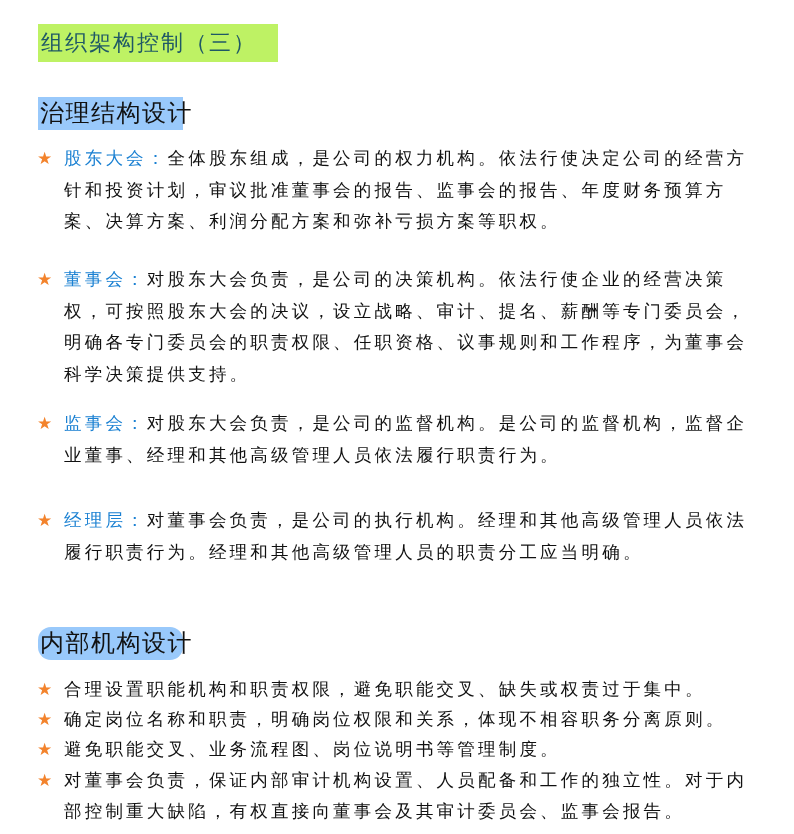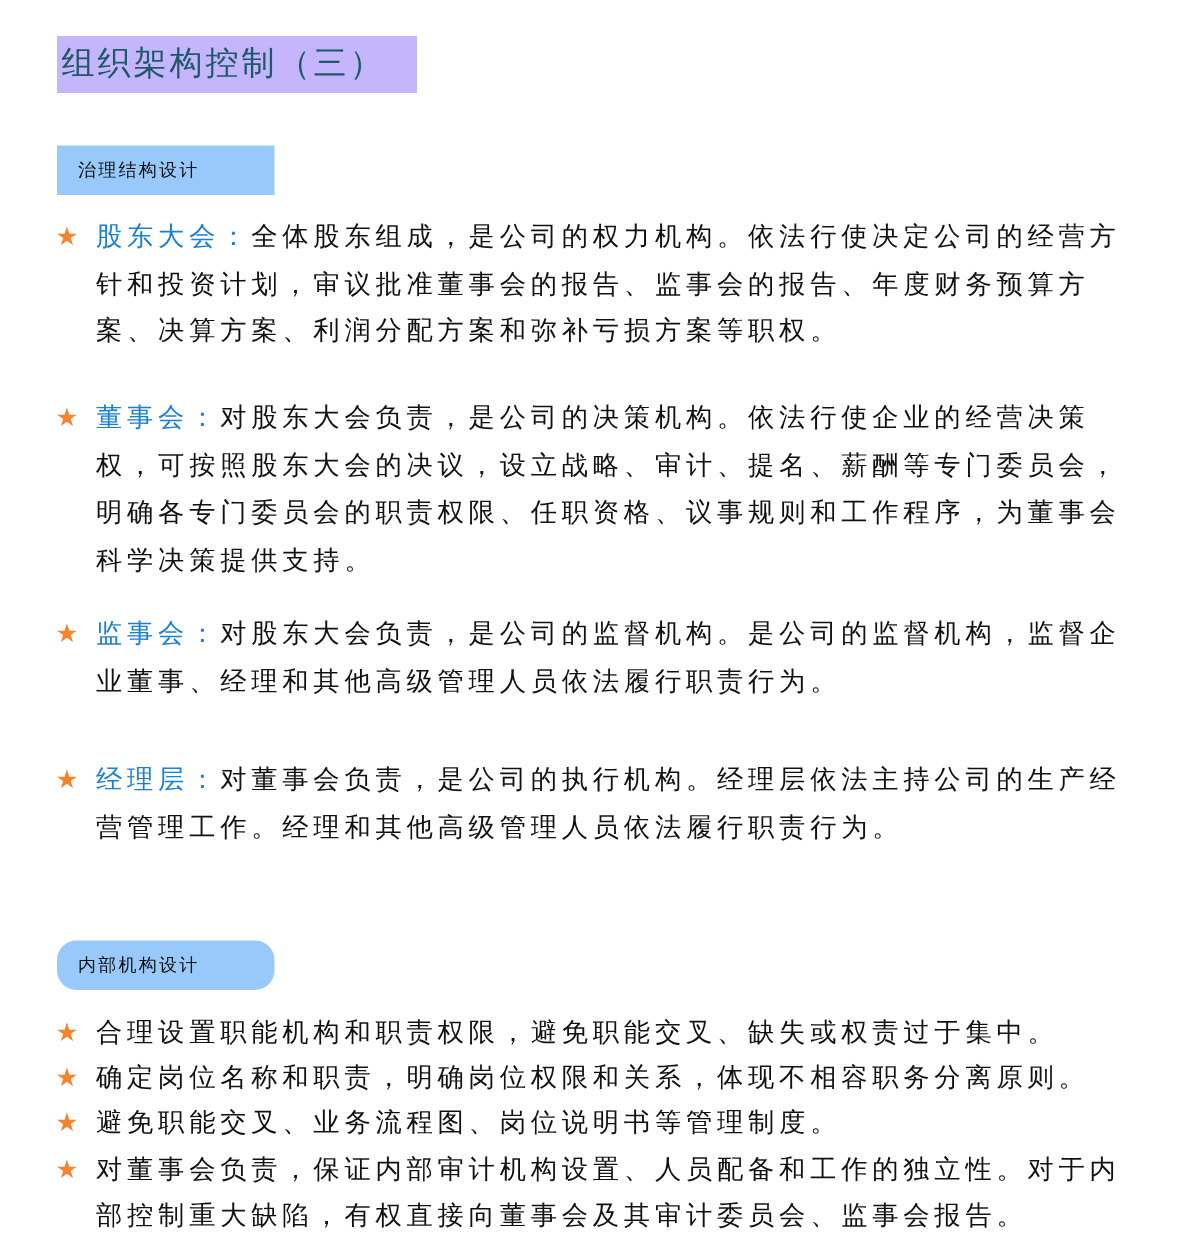--- a/index.html
+++ b/index.html
@@ -3,30 +3,30 @@
   <meta charset="utf-8">
   <style>
     html, body { margin: 0; padding: 0; background: #ffffff; }
     body {
       width: 794px; height: 834px; position: relative; overflow: hidden;
       font-family: "DejaVu Sans", "Liberation Sans", sans-serif;
       color: #111111;
     }
     .banner {
       position: absolute; left: 38px; top: 24px; width: 240px; height: 38px;
-      background: #c4b5fd;
+      background: #bef264;
       box-sizing: border-box; padding-left: 3px;
       font-size: 22px; line-height: 38px; letter-spacing: 2px;
       color: #1f5866; white-space: nowrap;
     }
     .heading {
       position: absolute; left: 38px; height: 33px;
       background: #99c9fb;
-      box-sizing: border-box; padding: 0 14px;
-      font-size: 12px; line-height: 33px; letter-spacing: 1.5px;
+      box-sizing: border-box; padding: 0 2px;
+      font-size: 24px; line-height: 33px; letter-spacing: 1.5px;
       color: #111111; white-space: nowrap;
     }
     .h1 { top: 97px; width: 145px; }
     .h2 { top: 627px; width: 145px; border-radius: 13px; }
     .item {
       position: absolute; left: 37px; width: 720px;
       font-size: 17.5px; line-height: 31.5px; letter-spacing: 3.2px;
     }
     .item .star {
       position: absolute; left: 0; top: 0;
@@ -55,21 +55,21 @@
   <span class="body"><span class="label">董事会：</span><span>对股东大会负责，是公司的决策机构。依法行使企业的经营决策权，可按照股东大会的决议，设立战略、审计、提名、薪酬等专门委员会，明确各专门委员会的职责权限、任职资格、议事规则和工作程序，为董事会科学决策提供支持。</span></span>
 </div>
 
 <div class="item" style="top:408px;">
   <span class="star">★</span>
   <span class="body"><span class="label">监事会：</span><span>对股东大会负责，是公司的监督机构。是公司的监督机构，监督企业董事、经理和其他高级管理人员依法履行职责行为。</span></span>
 </div>
 
 <div class="item" style="top:505px;">
   <span class="star">★</span>
-  <span class="body"><span class="label">经理层：</span><span>对董事会负责，是公司的执行机构。经理层依法主持公司的生产经营管理工作。经理和其他高级管理人员依法履行职责行为。</span></span>
+  <span class="body"><span class="label">经理层：</span><span>对董事会负责，是公司的执行机构。经理和其他高级管理人员依法履行职责行为。经理和其他高级管理人员的职责分工应当明确。</span></span>
 </div>
 
 <div class="heading h2">内部机构设计</div>
 
 <div class="list2">
   <div class="item" style="top:674px;">
     <span class="star">★</span>
     <span class="body">合理设置职能机构和职责权限，避免职能交叉、缺失或权责过于集中。</span>
   </div>
   <div class="item" style="top:704px;">

